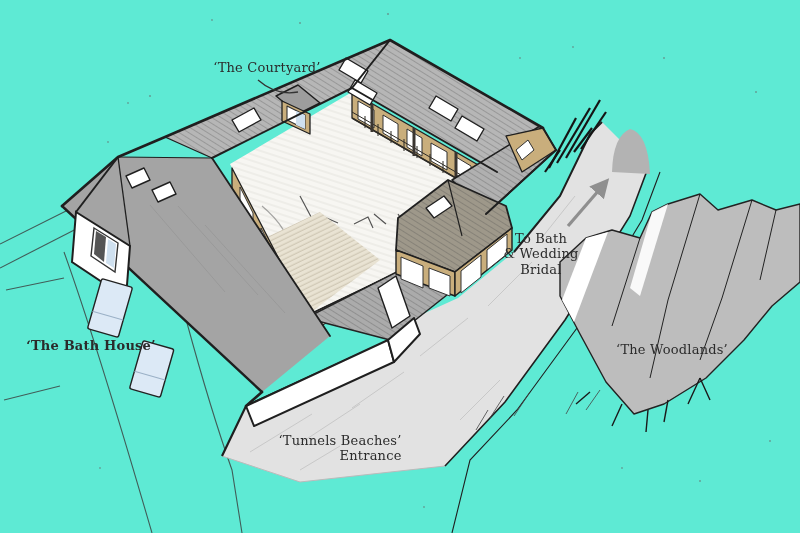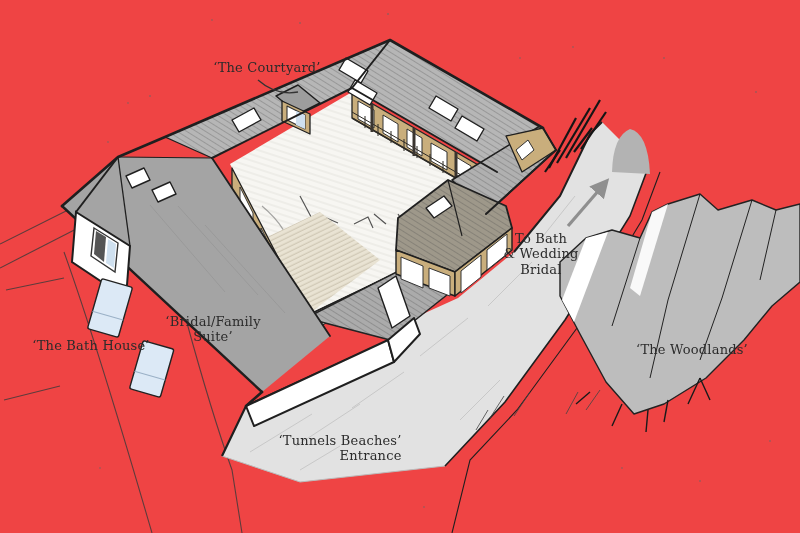--- a/index.html
+++ b/index.html
@@ -1,16 +1,16 @@
 <!DOCTYPE html>
 <html style="--ink: #1f1f1f; --label-ink: #2b2b2b; --roof-flat: #a4a4a4; --roof-hatch-base: #b6b6b6; --annex-roof: #9e988a; --wood: #c9ae7c; --window-blue: #cfe0ef; --lounger-blue: #dce9f6; --road-gray: #e2e2e2; --woodland-gray: #bdbdbd; --tunnel-gray: #b3b3b3; --arrow-gray: #8f8f8f; --courtyard-floor: #f7f6f2; --deck-tan: #e9e3d3;"><head>
 <meta charset="utf-8">
 <style>
   html,body{margin:0;padding:0;background:#ffffff;}
-  .stage{position:relative;width:800px;height:533px;background:#ef4444;overflow:hidden;
+  .stage{position:relative;width:800px;height:533px;background:#5eead4;overflow:hidden;
          font-family:"DejaVu Serif", serif;}
   .stage svg{position:absolute;left:0;top:0;}
   .label{position:absolute;transform:translate(-50%,-50%);text-align:center;
          font-size:13px;line-height:1.18;letter-spacing:.2px;color:var(--label-ink,#2b2b2b);
          white-space:nowrap;}
 </style>
 </head>
 <body>
 
 <div class="stage">
@@ -300,33 +300,29 @@
       <line x1="136" y1="376" x2="168" y2="376" stroke="#9ab0c6" stroke-width="1"></line>
     </g>
   </g>
 
   <path d="M258,80 Q276,96 298,92" fill="none" stroke="#333" stroke-width="1.3"></path>
 </svg>
 
 <div class="label" style="left:267px;top:68px;">
   <div>‘The Courtyard’</div>
 </div>
-<div class="label" style="left:91px;top:346px;">
+<div class="label" style="left:91px;top:346px;font-weight:bold;">
   <div>‘The Bath House’</div>
-</div>
-<div class="label" style="left:213px;top:329px;">
-  <div>‘Bridal/Family</div>
-  <div>Suite’</div>
 </div>
 <div class="label" style="left:541px;top:254px;">
   <div>To Bath</div>
   <div>&amp; Wedding</div>
   <div>Bridal</div>
 </div>
 <div class="label" style="left:340px;top:448px;text-align:right;">
   <div>‘Tunnels Beaches’</div>
   <div>Entrance</div>
 </div>
-<div class="label" style="left:692px;top:350px;">
+<div class="label" style="left:672px;top:350px;">
   <div>‘The Woodlands’</div>
 </div>
 
 </div>
 
 </body></html>

